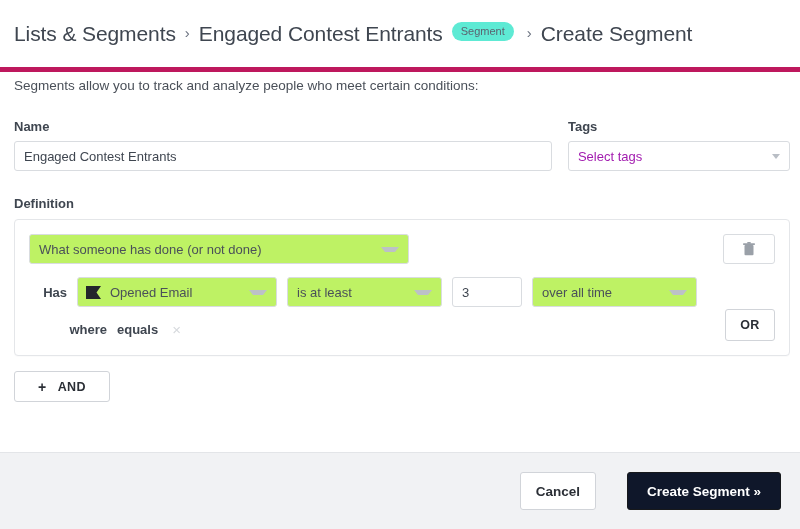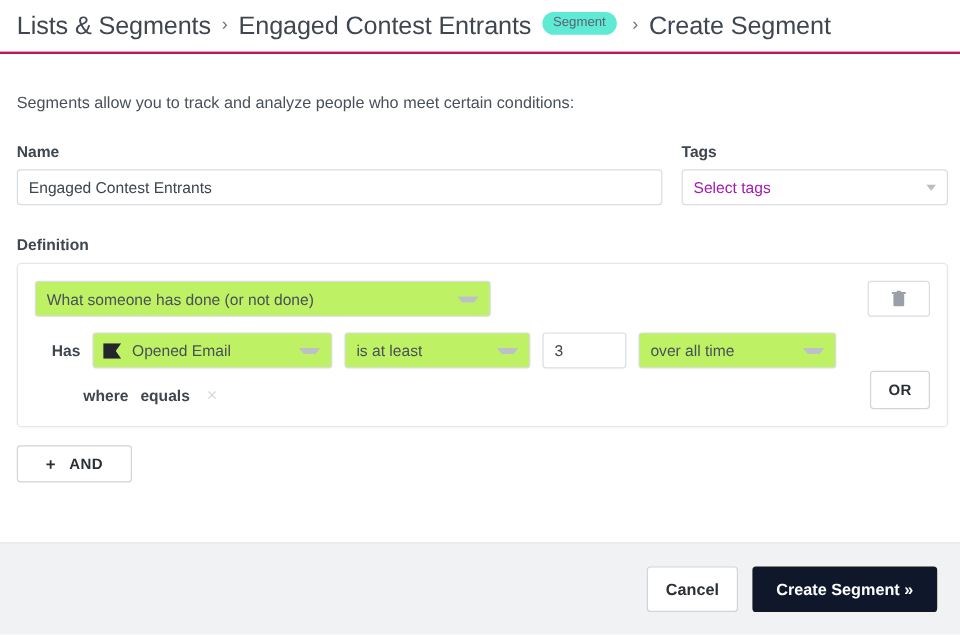--- a/index.html
+++ b/index.html
@@ -8,24 +8,24 @@
     width: 800px; height: 529px;
     background: #ffffff;
     font-family: "Liberation Sans", sans-serif;
     color: #3f4650;
     -webkit-font-smoothing: antialiased;
   }
   .page { position: relative; width: 800px; height: 529px; overflow: hidden; background:#fff; }
 
   
   .breadcrumb {
-    position: absolute; left: 0; top: 0; right: 0; height: 45px;
+    position: absolute; left: 0; top: 0; right: 0; height: 72px;
     display: flex; align-items: center;
     padding: 0 14px;
-    border-bottom: 2px solid #be185d;
+    border-bottom: 5px solid #be185d;
     background: #fff;
   }
   .crumb {
     font-size: 21px;
     color: #3f4650;
     letter-spacing: -0.1px;
     white-space: nowrap;
   }
   .crumb-link { cursor: pointer; }
   .crumb-sep {
@@ -214,21 +214,21 @@
   }
   .plus-glyph { font-size: 14px; font-weight: bold; color: #2b2f36; line-height: 1; }
 
   
   .footer {
     position: absolute; left: 0; right: 0; bottom: 0; height: 77px;
     background: #f1f2f4;
     border-top: 1px solid #e3e5e8;
     display: flex; align-items: center; justify-content: flex-end;
     padding-right: 19px;
-    gap: 12px;
+    gap: 31px;
   }
   .btn-cancel {
     width: 76px; height: 38px;
     border: 1px solid #d1d4d9; border-radius: 3px;
     background: #fff;
     display: flex; align-items: center; justify-content: center;
     font-size: 13.5px; font-weight: bold; color: #2b2f36;
   }
   .btn-primary {
     height: 38px; padding: 0 19px;

